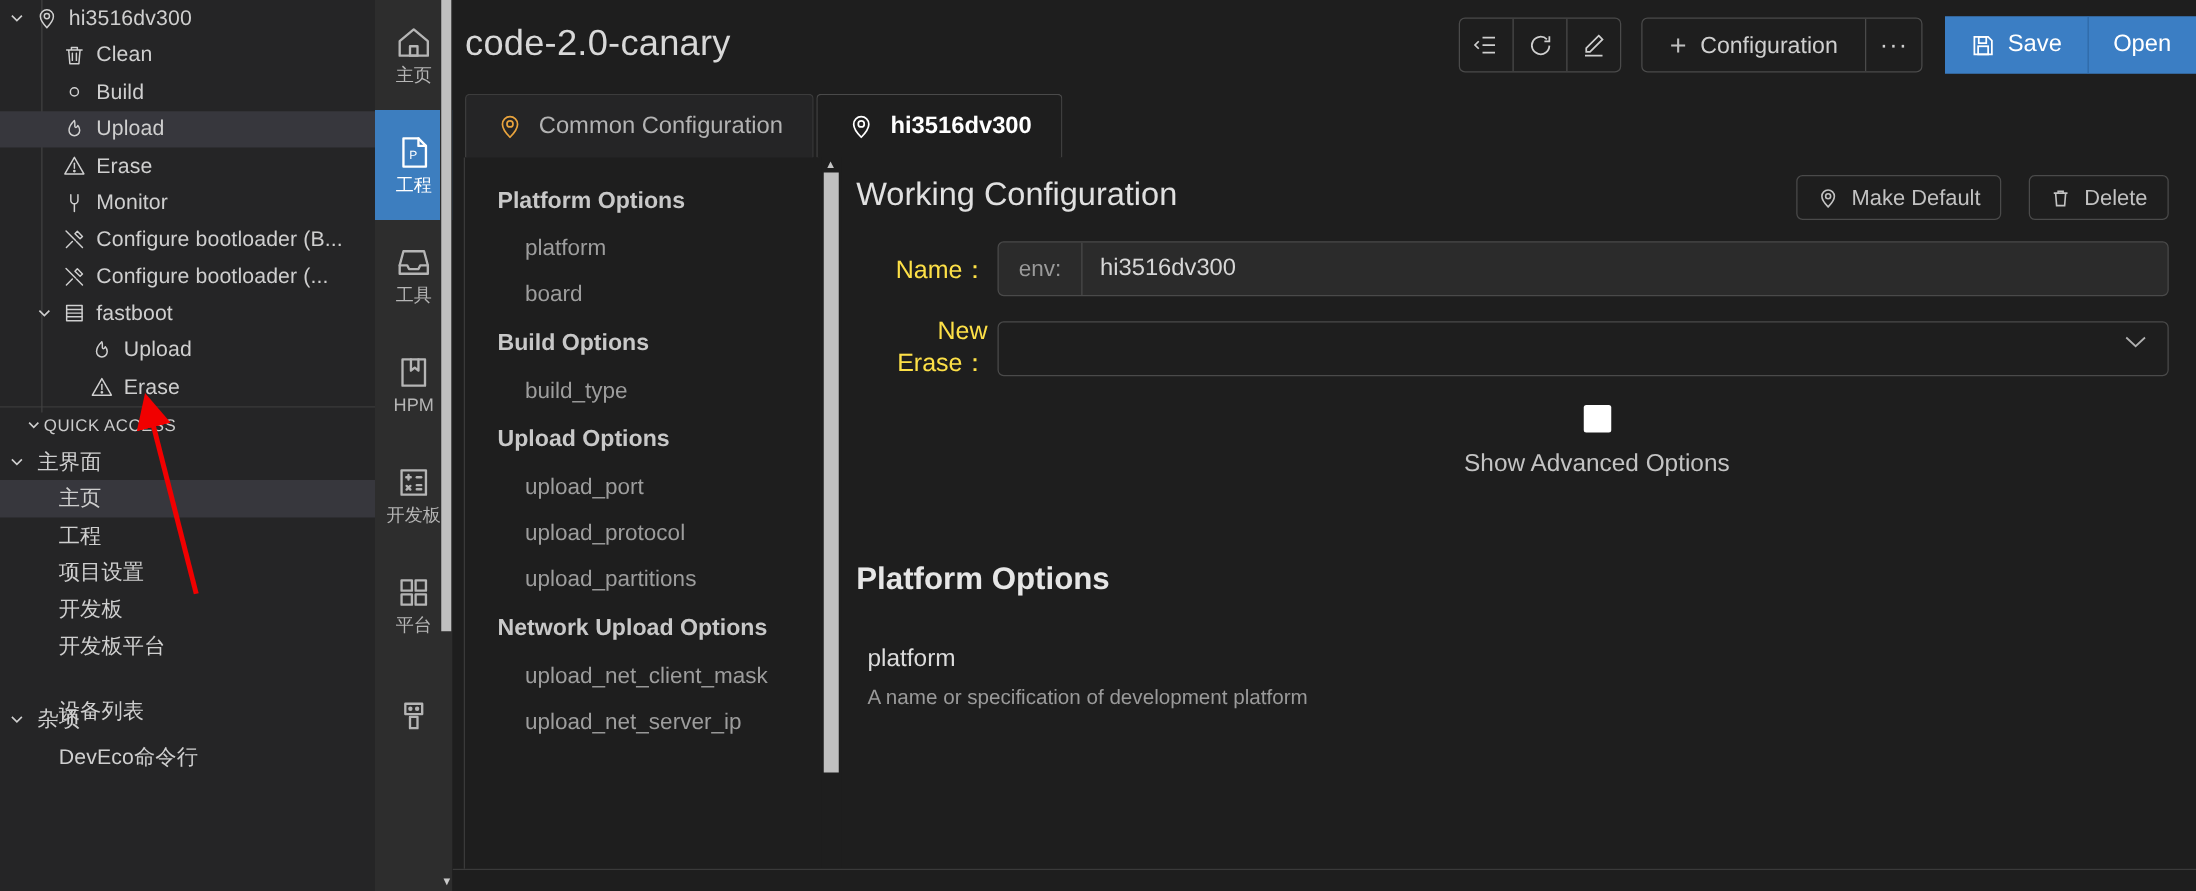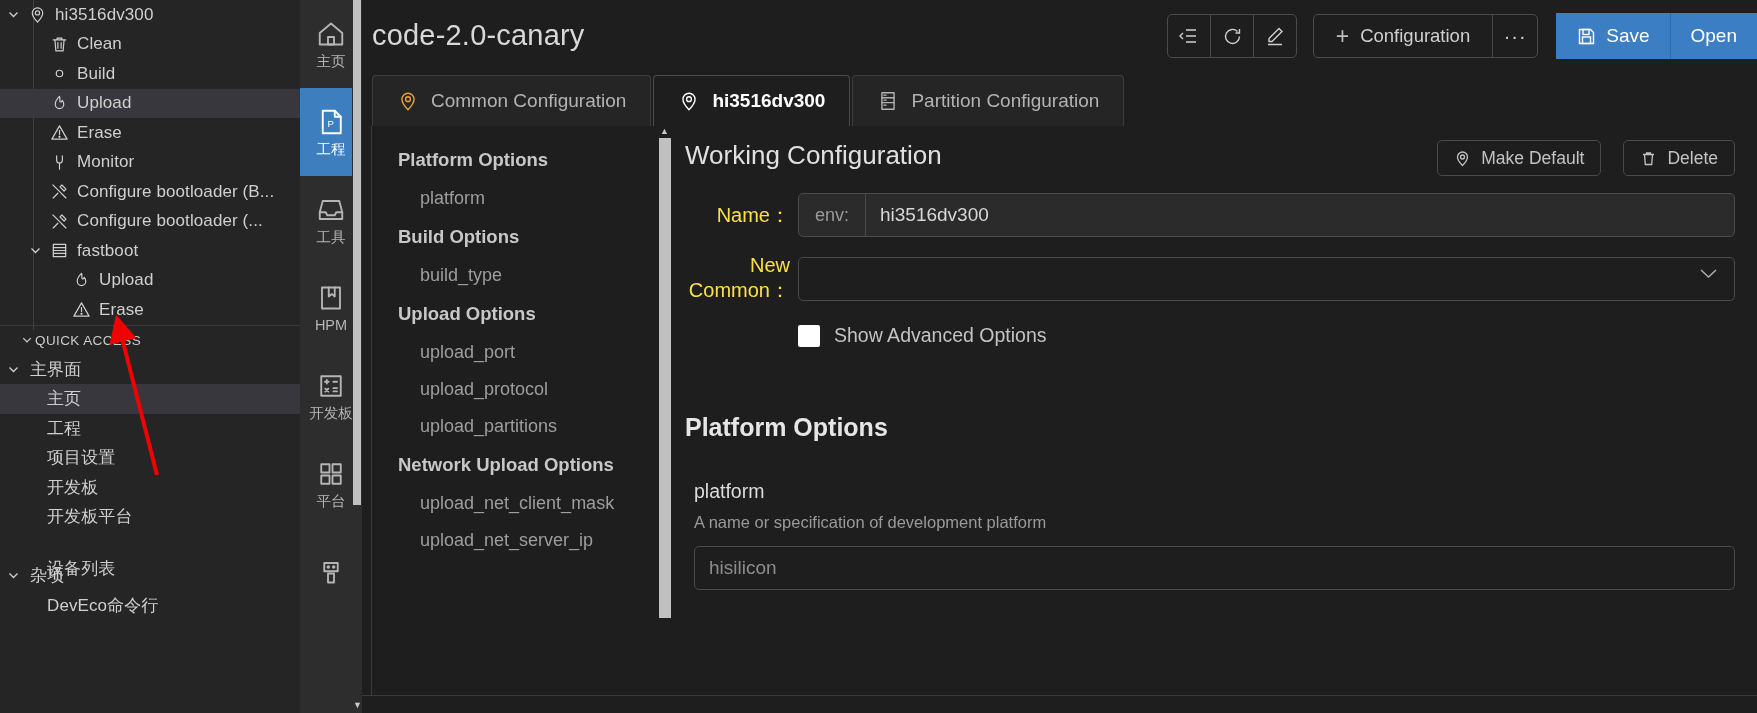--- a/index.html
+++ b/index.html
@@ -161,21 +161,21 @@
     flex:1;display:flex;align-items:center;padding-left:14px;color:#d7d7d7;
     font-size:19px;
   }
   .select{
     flex:1;display:flex;align-items:center;border:1px solid #4a4a4a;border-radius:5px;
     height:42px;background:#1e1e1e;margin-right:22px;padding-left:14px;
     color:#c9c9c9;font-size:19px;position:relative;
   }
   .select .chev{position:absolute;right:16px;top:9px;color:#b0b0b0;font-size:16px;}
 
-  .check-row{display:flex;align-items:center;gap:14px;margin:20px 0 0 113px;}
+  .check-row{display:flex;align-items:center;gap:14px;margin:20px 0 0 113px;flex-direction:column;}
   .cbox{width:22px;height:22px;background:#ffffff;border-radius:2px;flex:none;}
   .check-lbl{font-size:19.5px;color:#c3c3c3;}
 
   .platform-title{font-size:25px;color:#e6e6e6;font-weight:bold;margin-top:66px;}
   .opt-name{font-size:19.5px;color:#dcdcdc;margin-top:38px;padding-left:9px;}
   .opt-desc{font-size:16.5px;color:#9a9a9a;margin-top:10px;padding-left:9px;}
   .opt-input{
     margin:14px 22px 0 9px;height:42px;border:1px solid #4a4a4a;border-radius:5px;
     display:flex;align-items:center;padding-left:14px;color:#8d8d8d;font-size:19px;
   }
@@ -508,37 +508,28 @@
         </div>
         <div class="tab active">
           <span>
             <svg width="22" height="22" viewBox="0 0 20 20" fill="none" stroke="#ffffff" stroke-width="1.25" stroke-linecap="round" stroke-linejoin="round">
               <path d="M10 18s5.5-5.6 5.5-9.5a5.5 5.5 0 0 0-11 0C4.5 12.4 10 18 10 18z"></path>
               <circle cx="10" cy="8.3" r="2.2"></circle>
             </svg>
           </span>
           <span>hi3516dv300</span>
         </div>
-        <div class="tab">
-          <span>
-            <svg width="22" height="22" viewBox="0 0 20 20" fill="none" stroke="#b3b3b3" stroke-width="1.25" stroke-linecap="round" stroke-linejoin="round">
-              <rect x="4.5" y="2.5" width="11" height="15"></rect>
-              <path d="M4.5 7h11M4.5 11.5h11"></path>
-              <path d="M6.3 4.7h2M6.3 9.2h2M6.3 13.7h2"></path>
-            </svg>
-          </span>
-          <span>Partition Configuration</span>
-        </div>
       </div>
 
     <div class="body-area">
 
       <div class="optnav" id="optnav-host">
           <div class="opt-group">Platform Options</div>
           <div class="opt-item">platform</div>
+          <div class="opt-item">board</div>
           <div class="opt-group">Build Options</div>
           <div class="opt-item">build_type</div>
           <div class="opt-group">Upload Options</div>
           <div class="opt-item">upload_port</div>
           <div class="opt-item">upload_protocol</div>
           <div class="opt-item">upload_partitions</div>
           <div class="opt-group">Network Upload Options</div>
           <div class="opt-item">upload_net_client_mask</div>
           <div class="opt-item">upload_net_server_ip</div>
         </div>
@@ -576,40 +567,39 @@
 
           <div class="field-row">
             <div class="field-label">Name：</div>
             <div class="input-group">
               <div class="prefix">env:</div>
               <div class="inp">hi3516dv300</div>
             </div>
           </div>
 
           <div class="field-row">
-            <div class="field-label">New Common：</div>
+            <div class="field-label">New Erase：</div>
             <div class="select">
               <span class="chev">
                 <svg width="19" height="13" viewBox="0 0 19 13" fill="none" stroke="#b0b0b0" stroke-width="1.4">
                     <path d="M2 3l7.5 7L17 3"></path>
                   </svg>
               </span>
             </div>
           </div>
 
           <div class="check-row">
             <div class="cbox"></div>
             <div class="check-lbl">Show Advanced Options</div>
           </div>
 
           <div class="platform-title">Platform Options</div>
 
           <div class="opt-name">platform</div>
           <div class="opt-desc">A name or specification of development platform</div>
-          <div class="opt-input">hisilicon</div>
 
         </div>
       </div>
     </div>
 
     <div class="bottom-strip"></div>
   </div>
 
   <svg class="arrow-svg">
     <defs>

